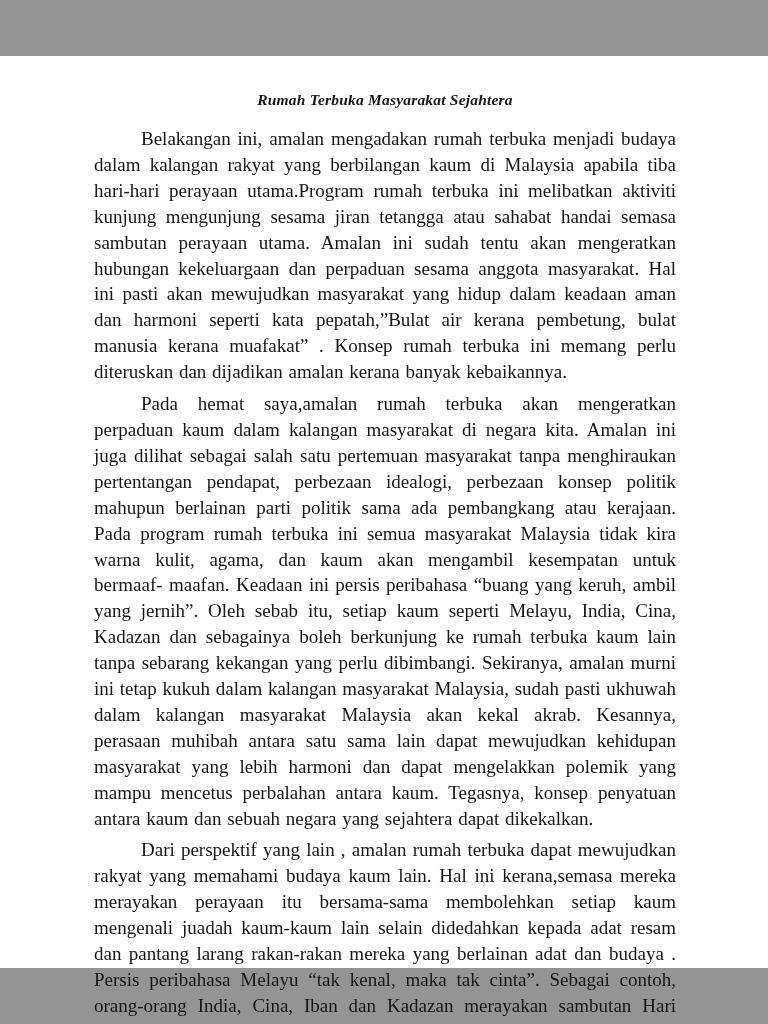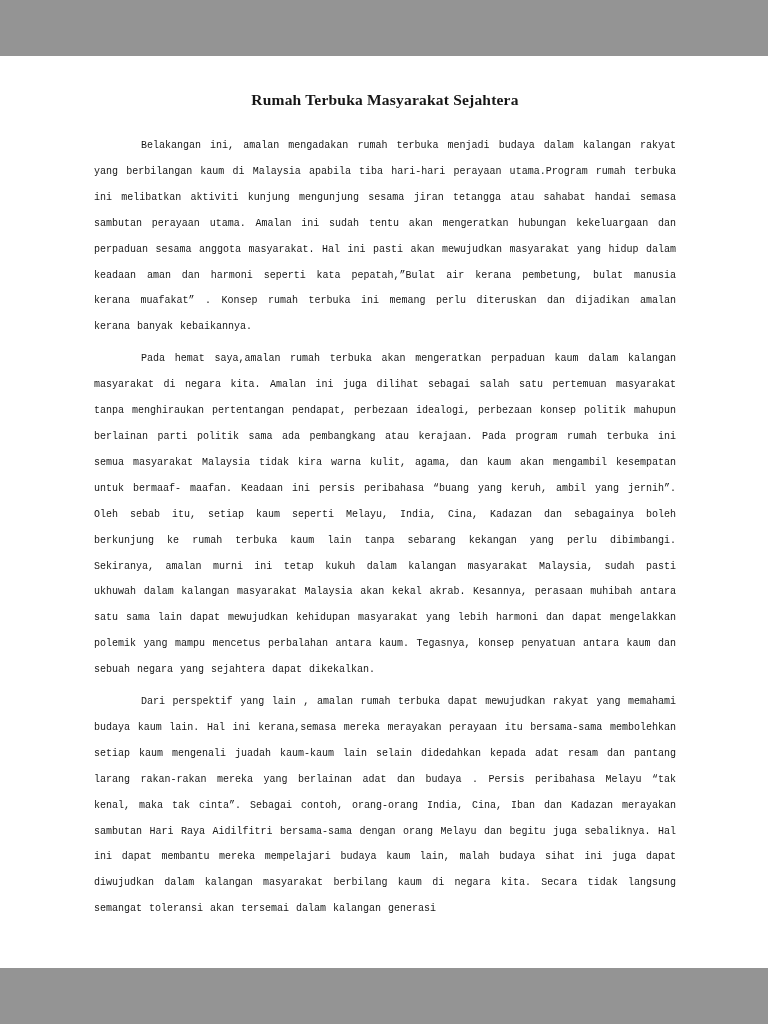--- a/index.html
+++ b/index.html
@@ -25,32 +25,32 @@
     height: 912px;
     background: #ffffff;
     box-sizing: border-box;
     padding: 31px 92px 0 94px;
     color: #161616;
   }
   .doc-title {
     font-size: 15.5px;
     font-weight: bold;
     text-align: center;
-    margin: 0 0 20px 0;
+    margin: 0 0 13px 0;
     line-height: 26px;
     letter-spacing: 0.2px;
+    font-style: italic;
   }
   .para {
-    font-size: 10px;
+    font-size: 19px;
     line-height: 25.9px;
     text-align: justify;
     text-indent: 47px;
     margin: 0 0 6px 0;
     word-spacing: 1px;
-    font-family: Liberation Mono, monospace;
   }
 </style>
 </head>
 <body>
 
 <div class="canvas">
   <div class="page">
     <h1 class="doc-title">Rumah Terbuka Masyarakat Sejahtera</h1>
     <p class="para">Belakangan ini, amalan mengadakan rumah terbuka menjadi budaya dalam kalangan rakyat yang berbilangan kaum di Malaysia apabila tiba hari-hari perayaan utama.Program rumah terbuka ini melibatkan aktiviti kunjung mengunjung sesama jiran tetangga atau sahabat handai semasa sambutan perayaan utama. Amalan ini sudah tentu akan mengeratkan hubungan kekeluargaan dan perpaduan sesama anggota masyarakat. Hal ini pasti akan mewujudkan masyarakat yang hidup dalam keadaan aman dan harmoni seperti kata pepatah,”Bulat air kerana pembetung, bulat manusia kerana muafakat” . Konsep rumah terbuka ini memang perlu diteruskan dan dijadikan amalan kerana banyak kebaikannya.</p>
     <p class="para">Pada hemat saya,amalan rumah terbuka akan mengeratkan perpaduan kaum dalam kalangan masyarakat di negara kita. Amalan ini juga dilihat sebagai salah satu pertemuan masyarakat tanpa menghiraukan pertentangan pendapat, perbezaan idealogi, perbezaan konsep politik mahupun berlainan parti politik sama ada pembangkang atau kerajaan. Pada program rumah terbuka ini semua masyarakat Malaysia tidak kira warna kulit, agama, dan kaum akan mengambil kesempatan untuk bermaaf- maafan. Keadaan ini persis peribahasa “buang yang keruh, ambil yang jernih”. Oleh sebab itu, setiap kaum seperti Melayu, India, Cina, Kadazan dan sebagainya boleh berkunjung ke rumah terbuka kaum lain tanpa sebarang kekangan yang perlu dibimbangi. Sekiranya, amalan murni ini tetap kukuh dalam kalangan masyarakat Malaysia, sudah pasti ukhuwah dalam kalangan masyarakat Malaysia akan kekal akrab. Kesannya, perasaan muhibah antara satu sama lain dapat mewujudkan kehidupan masyarakat yang lebih harmoni dan dapat mengelakkan polemik yang mampu mencetus perbalahan antara kaum. Tegasnya, konsep penyatuan antara kaum  dan sebuah negara yang sejahtera dapat dikekalkan.</p>

